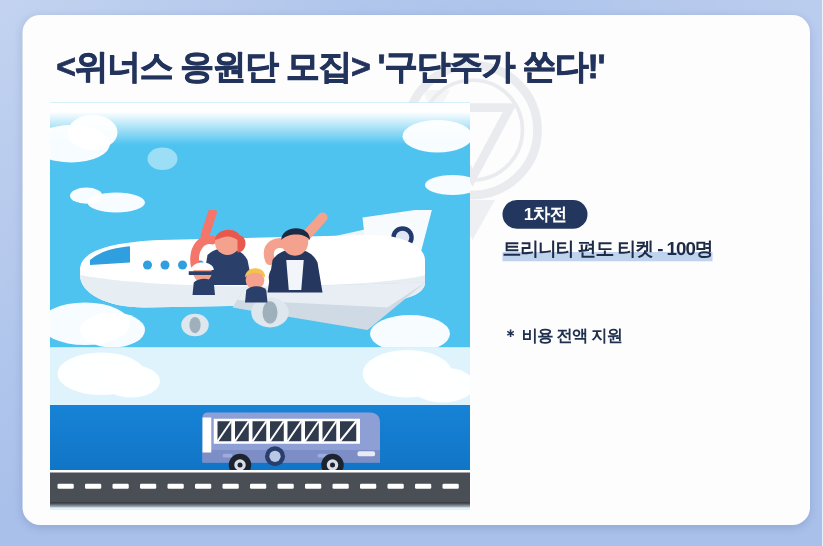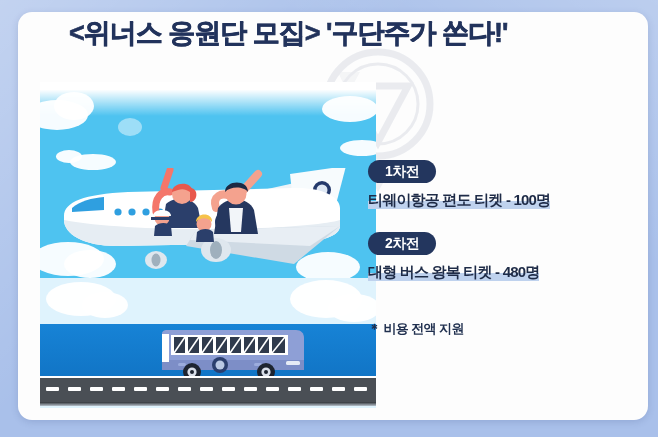--- a/index.html
+++ b/index.html
@@ -54,29 +54,28 @@
     width: 140px;
     height: 150px;
     opacity: 0.085;
     pointer-events: none;
   }
 
   
   .headline {
     position: absolute;
     left: 27px;
-    top: 4px;
+    top: 24px;
     width: 560px;
     font-size: 27px;
     line-height: 34px;
     font-weight: 800;
     letter-spacing: -1px;
     color: #22335c;
     white-space: nowrap;
-    margin-left: 24px;
     -webkit-text-stroke: 0.6px #22335c;
   }
 
   
   .illus {
     position: absolute;
     left: 22px;
     top: 70px;
     width: 336px;
     height: 326px;
@@ -139,21 +138,21 @@
     position: absolute;
     left: 0; top: 124px;
     width: 336px; height: 4px;
     background: linear-gradient(#2d3136, #b8c2cc);
   }
   .bus { position: absolute; left: 118px; top: 50px; width: 150px; height: 56px; }
 
   
   .info {
     position: absolute;
-    left: 350px;
+    left: 384px;
     top: 148px;
     width: 240px;
   }
 
   .badge {
     display: inline-block;
     background: #23365e;
     color: #ffffff;
     font-size: 14px;
     font-weight: 800;
@@ -181,21 +180,21 @@
   .line.plain { font-weight: 600; }
 
   .gap { height: 17px; }
 
   .note {
     font-size: 13px;
     font-weight: 700;
     letter-spacing: -0.6px;
     color: #20304f;
     line-height: 18px;
-    margin-top: 38px;
+    margin-top: 28px;
     white-space: nowrap;
   }
 </style>
 </head>
 <body>
 
 <div class="backdrop">
 
   <div class="card">
 
@@ -353,30 +352,24 @@
         </div>
         <div class="road-shadow"></div>
       </div>
     </div>
 
     <div class="info">
 
       <div>
         <div class="badge">1차전</div>
         <div class="line">
-          <span class="hl">티웨이항공 편도 티켓 - 100명</span>
+          <span class="hl">트리니티 편도 티켓 - 100명</span>
         </div>
       </div>
 
       <div class="gap"></div>
 
-      <div>
-        <div class="badge">2차전</div>
-        <div class="line">
-          <span class="hl">대형 버스 왕복 티켓 - 480명</span>
-        </div>
-      </div>
 
       <div class="note">＊ 비용 전액 지원</div>
     </div>
 
   </div>
 </div>
 
 </body></html>

